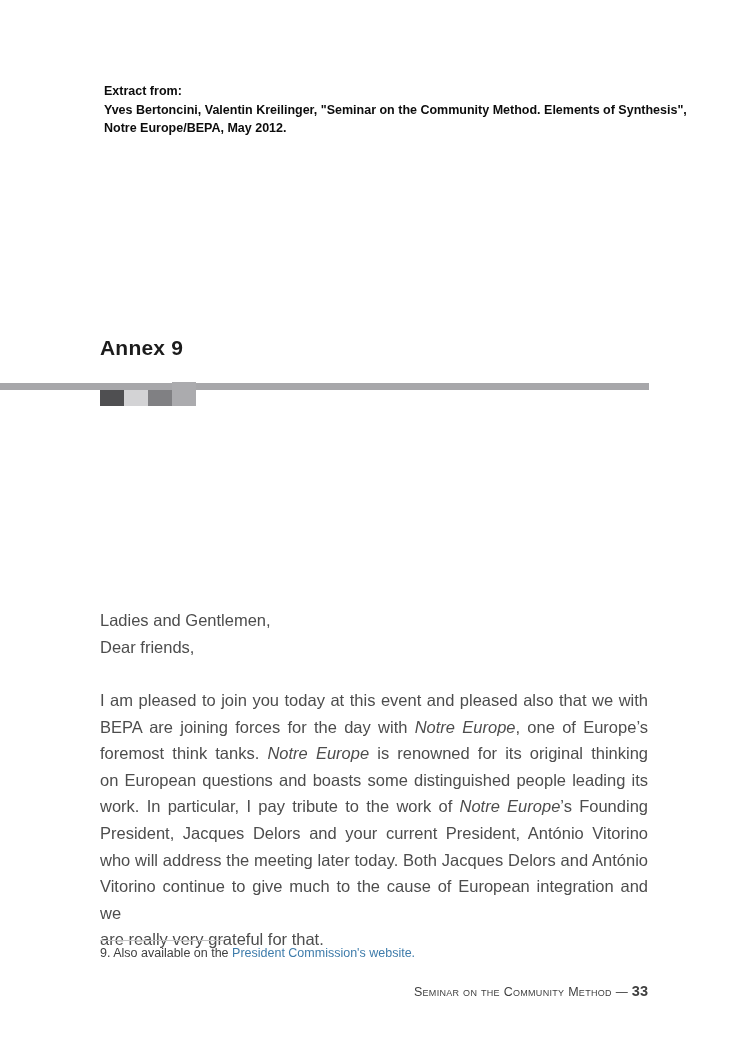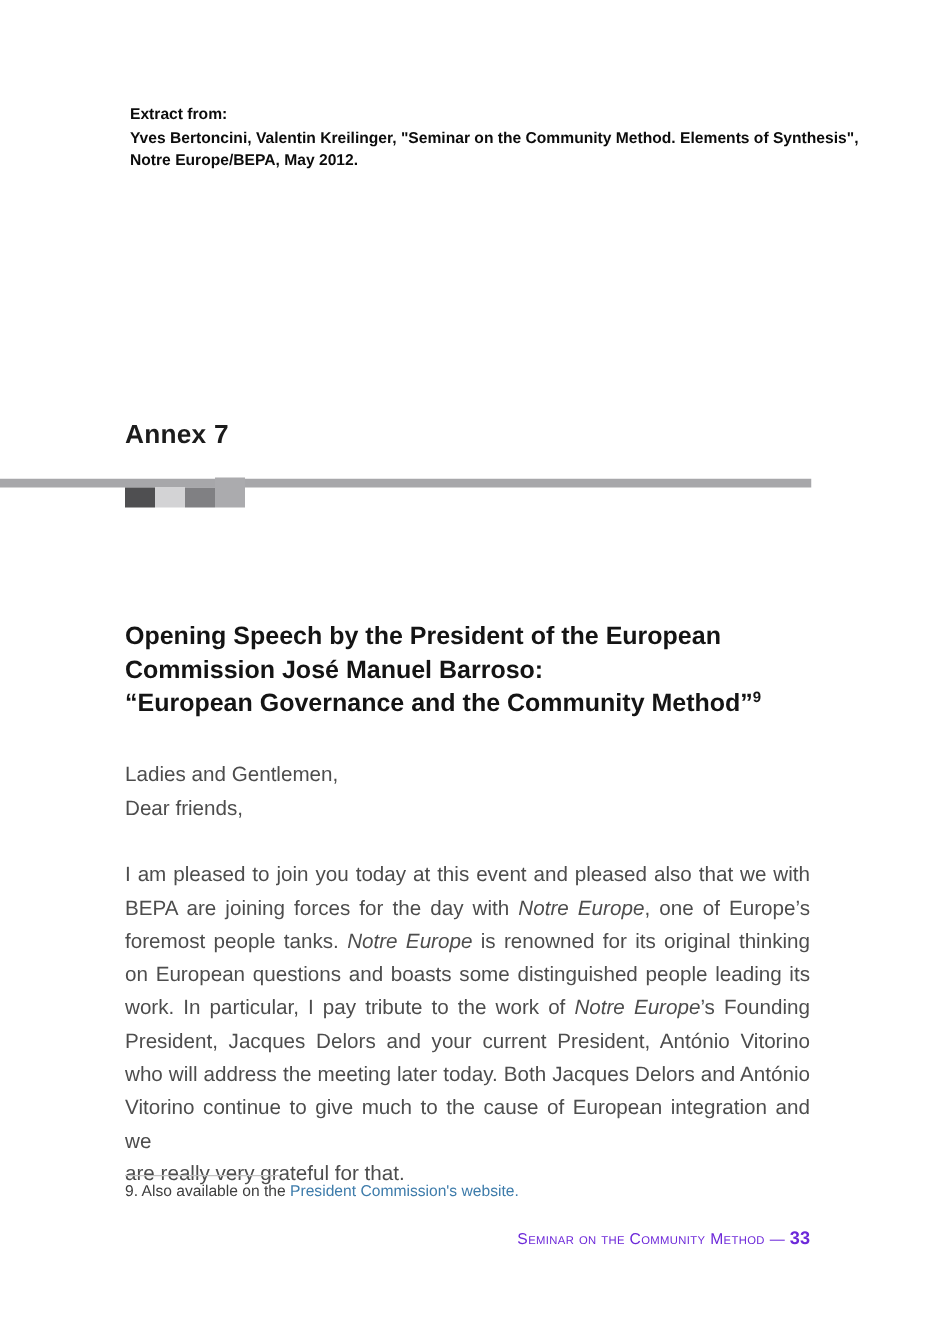--- a/index.html
+++ b/index.html
@@ -153,57 +153,52 @@
 <body>
 
 <div class="page">
 
   <div class="extract">
     <div>Extract from:</div>
     <div>Yves Bertoncini, Valentin Kreilinger, "Seminar on the Community Method. Elements of Synthesis",</div>
     <div>Notre Europe/BEPA, May 2012.</div>
   </div>
 
-  <div class="annex-heading">Annex 7</div>
+  <div class="annex-heading">Annex 9</div>
 
   <div class="deco-bar" style="background: rgb(167, 167, 170);"></div>
   <div class="deco-squares">
       <div class="square" style="background: rgb(79, 79, 81);"></div>
       <div class="square" style="background: rgb(211, 211, 213);"></div>
       <div class="square" style="background: rgb(128, 128, 131);"></div>
       <div class="square" style="background: rgb(171, 171, 174);"></div>
     </div>
 
-  <div class="speech-title">
-    <div>Opening Speech by the President of the European</div>
-    <div>Commission José Manuel Barroso:</div>
-    <div><span>“European Governance and the Community Method”</span><sup>9</sup></div>
-  </div>
 
   <div class="greeting">
     <div>Ladies and Gentlemen,</div>
     <div>Dear friends,</div>
   </div>
 
   <div class="body-paragraph">
       <div class="pline"><span>I am pleased to join you today at this event and pleased also that we with</span></div>
       <div class="pline"><span>BEPA are joining forces for the day with </span><span class="it">Notre Europe</span><span>, one of Europe’s</span></div>
-      <div class="pline"><span>foremost people tanks. </span><span class="it">Notre Europe</span><span> is renowned for its original thinking</span></div>
+      <div class="pline"><span>foremost think tanks. </span><span class="it">Notre Europe</span><span> is renowned for its original thinking</span></div>
       <div class="pline"><span>on European questions and boasts some distinguished people leading its</span></div>
       <div class="pline"><span>work. In particular, I pay tribute to the work of </span><span class="it">Notre Europe</span><span>’s Founding</span></div>
       <div class="pline"><span>President, Jacques Delors and your current President, António Vitorino</span></div>
       <div class="pline"><span>who will address the meeting later today. Both Jacques Delors and António</span></div>
       <div class="pline"><span>Vitorino continue to give much to the cause of European integration and we</span></div>
       <div class="pline last"><span>are really very grateful for that.</span></div>
     </div>
 
   <div class="footnote-rule"></div>
   <div class="footnote">
     <span>9. Also available on the </span><a style="color: rgb(62, 124, 171);">President Commission's website.</a>
   </div>
 
-  <div class="page-footer" style="color: #6d28d9;">
+  <div class="page-footer" style="color: #404040;">
     <span class="footer-title">Seminar on the Community Method</span>
     <span class="footer-sep">—</span>
     <span class="footer-page-number">33</span>
   </div>
 
 </div>
 
 </body></html>

